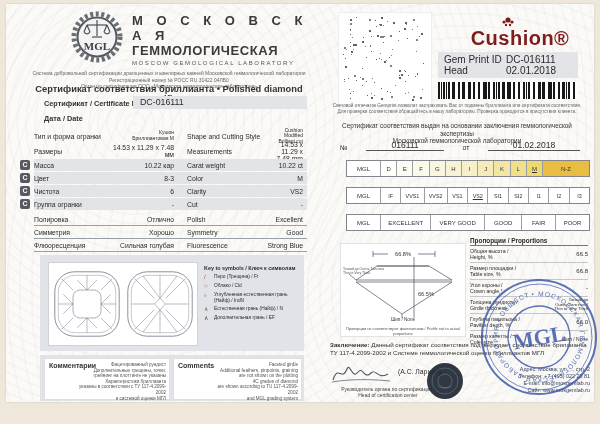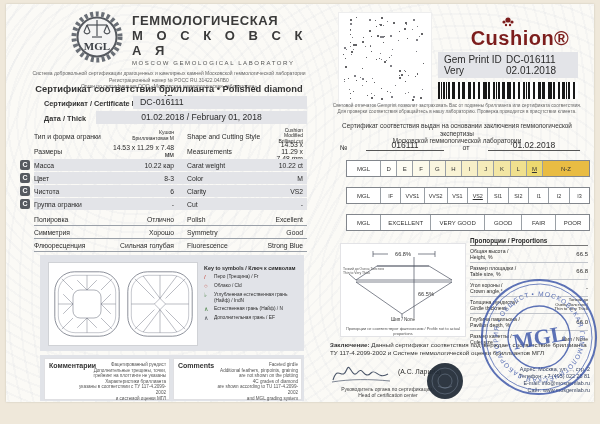--- a/index.html
+++ b/index.html
@@ -86,36 +86,35 @@
         <path d="M17 15 L37 15"></path>
         <path d="M17 15 L14 22 M17 15 L20 22 M14 22 A3.4 3.4 0 0 0 20 22"></path>
         <path d="M37 15 L34 22 M37 15 L40 22 M34 22 A3.4 3.4 0 0 0 40 22"></path>
         <path d="M22 27 L32 27"></path>
       </g>
       <text x="27" y="40" text-anchor="middle" font-size="11" font-weight="bold" fill="#3c4046" font-family="Liberation Serif, serif">MGL</text>
     </svg>
   </div>
 
   <div class="abs" style="left:132px;top:13px;width:180px">
+    <div class="ru-title sp1">М О С К О В С К А Я</div>
     <div class="ru-title sp2">ГЕММОЛОГИЧЕСКАЯ</div>
-    <div class="ru-title sp1">М О С К О В С К А Я</div>
     <div class="en-title">MOSCOW GEMOLOGICAL LABORATORY</div>
   </div>
 
   <div class="abs tiny ctr" style="left:28px;top:70px;width:282px">
     <div>Система добровольной сертификации драгоценных и ювелирных камней Московской геммологической лаборатории</div>
     <div>Регистрационный номер № РОСС RU.31422.04ЛБ0</div>
     <div>Орган по сертификации ООО «Московская геммологическая лаборатория»</div>
   </div>
   <div class="abs doc-title ctr" style="left:24px;top:84px;width:290px">Сертификат соответствия бриллианта • Polished diamond certificate</div>
 
   <div class="abs lbl" style="left:44px;top:99px">Сертификат / Certificate №</div>
   <div class="abs strip" style="left:133px;top:96px;width:174px;height:13px;font-size:8.8px;line-height:13px;padding-left:7px;box-sizing:border-box">DC-016111</div>
-  <div class="abs lbl" style="left:44px;top:114px">Дата / Thick</div>
-  <div class="abs strip ctr" style="left:96px;top:111px;width:211px;height:13px;font-size:8.6px;line-height:13px">01.02.2018 / February 01, 2018</div>
+  <div class="abs lbl" style="left:44px;top:114px">Дата / Date</div>
 
   <div class="arow" style="top:128px;height:16px">
     <span class="l1">Тип и форма огранки</span>
     <span class="v1 ml" style="font-size:5px;line-height:5.6px">Кушон
 Бриллиантовая М</span>
     <span class="l2">Shape and Cutting Style</span>
     <span class="v2 ml" style="font-size:5px;line-height:5.6px">Cushion Modified
 Brilliant cut</span>
   </div>
   <div class="arow" style="top:145px;height:12px">
@@ -366,21 +365,21 @@
     </svg>
   </div>
   <div class="abs gem-brand" style="left:452px;top:27px;width:136px;text-align:center">Cushion®</div>
 
   <div class="abs strip" style="left:438px;top:52px;width:140px;height:26px;padding-top:2px;box-sizing:border-box">
     <div class="gemrow">
       <span class="gl">Gem Print ID</span>
       <span>DC-016111</span>
     </div>
     <div class="gemrow">
-      <span class="gl">Very</span>
+      <span class="gl">Head</span>
       <span>02.01.2018</span>
     </div>
   </div>
   <div class="abs barcode" style="left:438px;top:82px;width:140px;height:17px"></div>
 
   <div class="abs note ctr ml" style="left:328px;top:103px;width:258px">Световой отпечаток Gemprint позволит застраховать Вас от подмены бриллианта или сертификата соответствия.
 Для проверки соответствия обращайтесь в нашу лабораторию. Проверка проводится в присутствии клиента.</div>
 
   <div class="abs issue ctr ml" style="left:328px;top:122px;width:258px">Сертификат соответствия выдан на основании заключения геммологической экспертизы
 Московской геммологической лаборатории</div>

